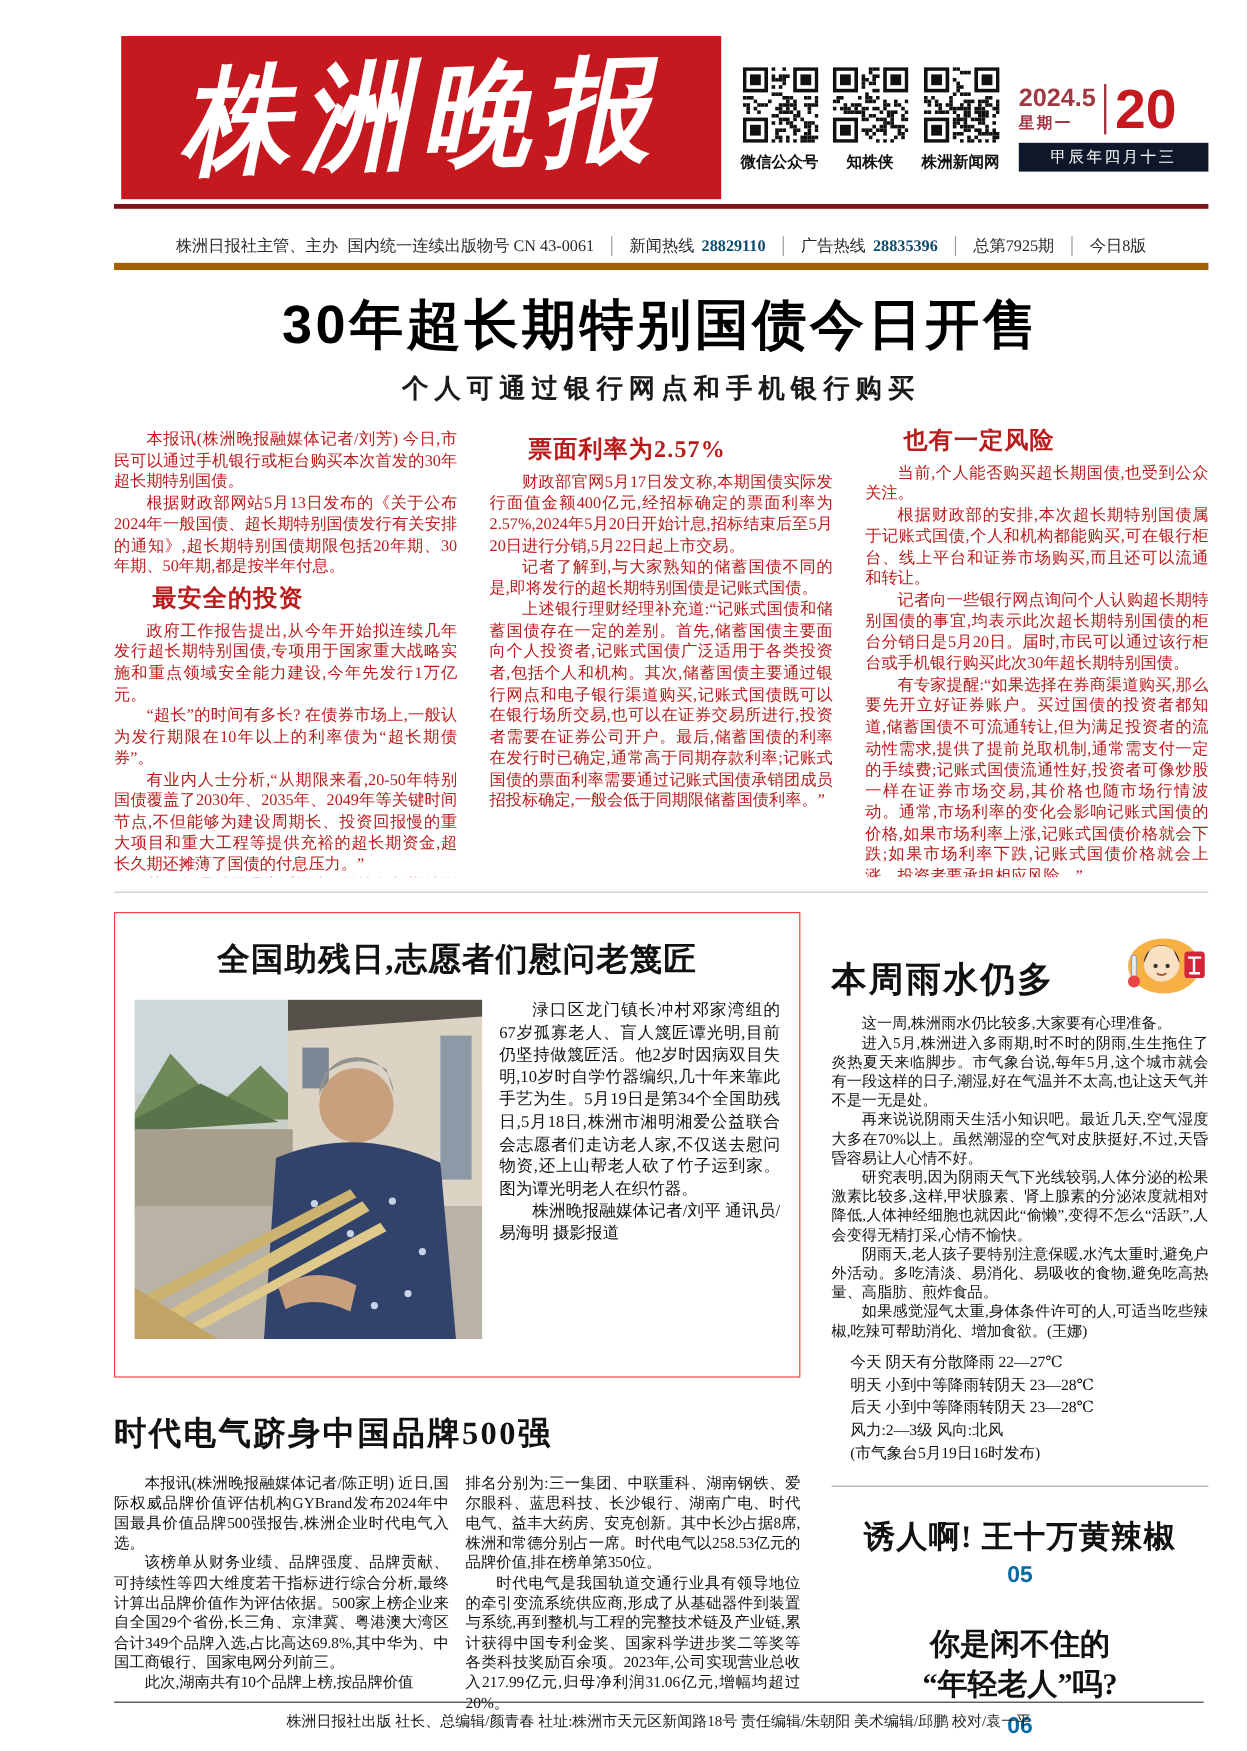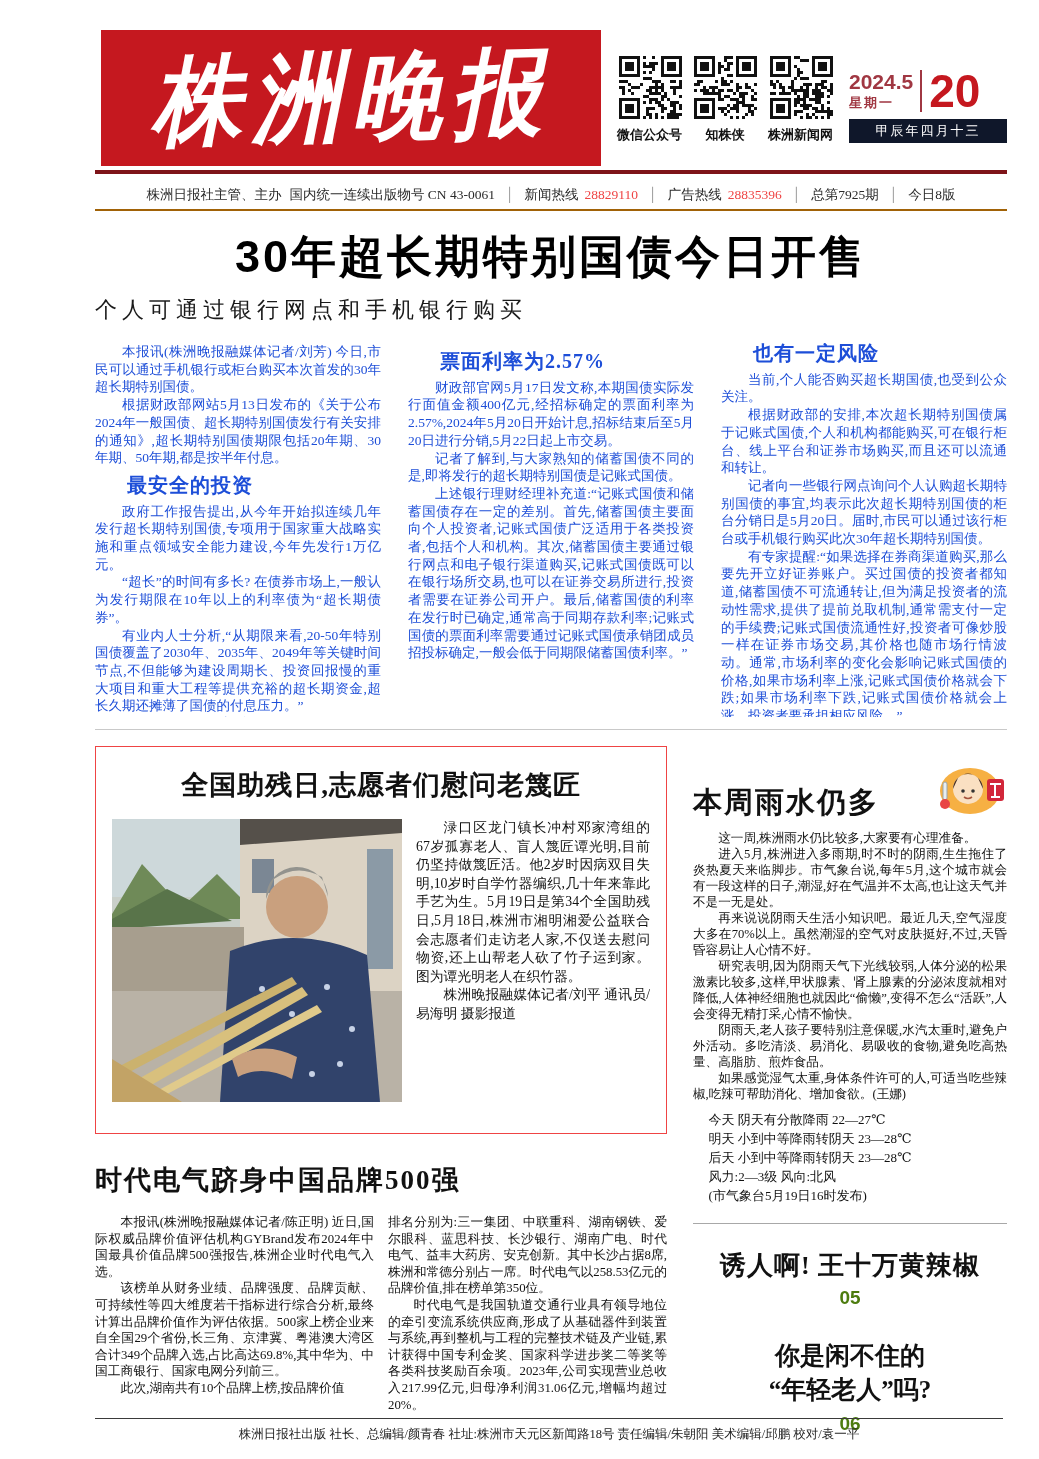--- a/index.html
+++ b/index.html
@@ -28,31 +28,31 @@
              font-size:13px;color:#a03742;letter-spacing:2px;}
   .date-sep{width:2px;height:42px;background:#a03742;margin:0 7px;}
   .date-day{font-family:"Liberation Sans","DejaVu Sans",sans-serif;font-weight:900;
             font-size:46px;color:#c5181f;line-height:1;}
   .lunar{background:#0f172a;color:#fff;font-size:13px;padding:3px 6px;margin-top:5px;
          text-align:center;letter-spacing:2px;white-space:nowrap;}
 
   
   .publine{margin-top:4px;border-top:4px solid #7e1419;}
   .publine-in{display:flex;justify-content:center;align-items:center;
-              padding:12px 0 5px;border-bottom:2px solid #a16207;font-size:13.5px;color:#2a2a2a;}
+              padding:22px 0 5px;border-bottom:6px solid #a16207;font-size:13.5px;color:#2a2a2a;}
   .sep{margin:0 10px;color:#9a9a9a;}
-  .phone{color:#ef4444;font-weight:400;margin-left:6px;}
+  .phone{color:#0c4a6e;font-weight:700;margin-left:6px;}
 
   
   .lead-h1{text-align:center;font-family:"Liberation Sans","DejaVu Sans",sans-serif;
            font-weight:900;font-size:45px;letter-spacing:3px;margin:16px 0 8px;color:#000;}
-  .lead-h2{text-align:left;font-family:"Liberation Sans","DejaVu Sans",sans-serif;
-           font-weight:400;font-size:22px;letter-spacing:5px;margin:0 0 18px;color:#1a1a1a;}
+  .lead-h2{text-align:center;font-family:"Liberation Sans","DejaVu Sans",sans-serif;
+           font-weight:700;font-size:22px;letter-spacing:5px;margin:0 0 18px;color:#1a1a1a;}
   .cols{display:flex;gap:27px;height:374px;overflow:hidden;}
-  .col{width:286px;font-size:13.5px;line-height:17.7px;color:#1d4ed8;}
+  .col{width:286px;font-size:13.5px;line-height:17.7px;color:#b91c1c;}
   .para{margin:0;text-indent:2em;text-align:justify;}
   .para.cont{text-indent:0;}
   .colhead{font-size:20px;margin:10px 0 8px;padding-left:1.6em;font-weight:600;letter-spacing:1px;}
 
   .section-divider{border-top:1px solid #c9c9c9;margin:12px 0 16px;}
 
   
   .main-grid{display:flex;gap:26px;}
   .left-stack{width:572px;flex:0 0 auto;}
   .right-stack{width:314px;flex:0 0 auto;}
@@ -71,21 +71,21 @@
 
   .w-head{display:flex;align-items:flex-end;justify-content:space-between;margin:18px 0 10px;}
   .weather-h{font-family:"Liberation Sans","DejaVu Sans",sans-serif;font-weight:900;
              font-size:29px;letter-spacing:2px;margin:0;line-height:1.2;}
   .wp{margin:0;text-indent:2em;text-align:justify;font-size:12.6px;line-height:16px;}
   .forecast{margin-top:8px;font-size:13px;line-height:19px;padding-left:1.2em;}
 
   .promo-divider{border-top:1px solid #a8a8a8;margin:18px 0 24px;}
   .promos{text-align:center;}
   .promo-title{font-weight:900;font-size:26px;letter-spacing:1px;}
-  .promo-page{color:#4d7c0f;font-family:"Liberation Sans","DejaVu Sans",sans-serif;
+  .promo-page{color:#0369a1;font-family:"Liberation Sans","DejaVu Sans",sans-serif;
               font-weight:900;font-size:19px;margin-top:4px;}
   .promo2{margin-top:30px;font-weight:900;font-size:25px;line-height:1.35;}
 
   footer{position:absolute;left:95px;right:36px;bottom:16px;border-top:1px solid #3a3a3a;padding-top:7px;}
   .footer-text{text-align:center;font-size:12.5px;color:#1d1d1d;}
 </style>
 </head>
 <body>
 
 <div class="page">

